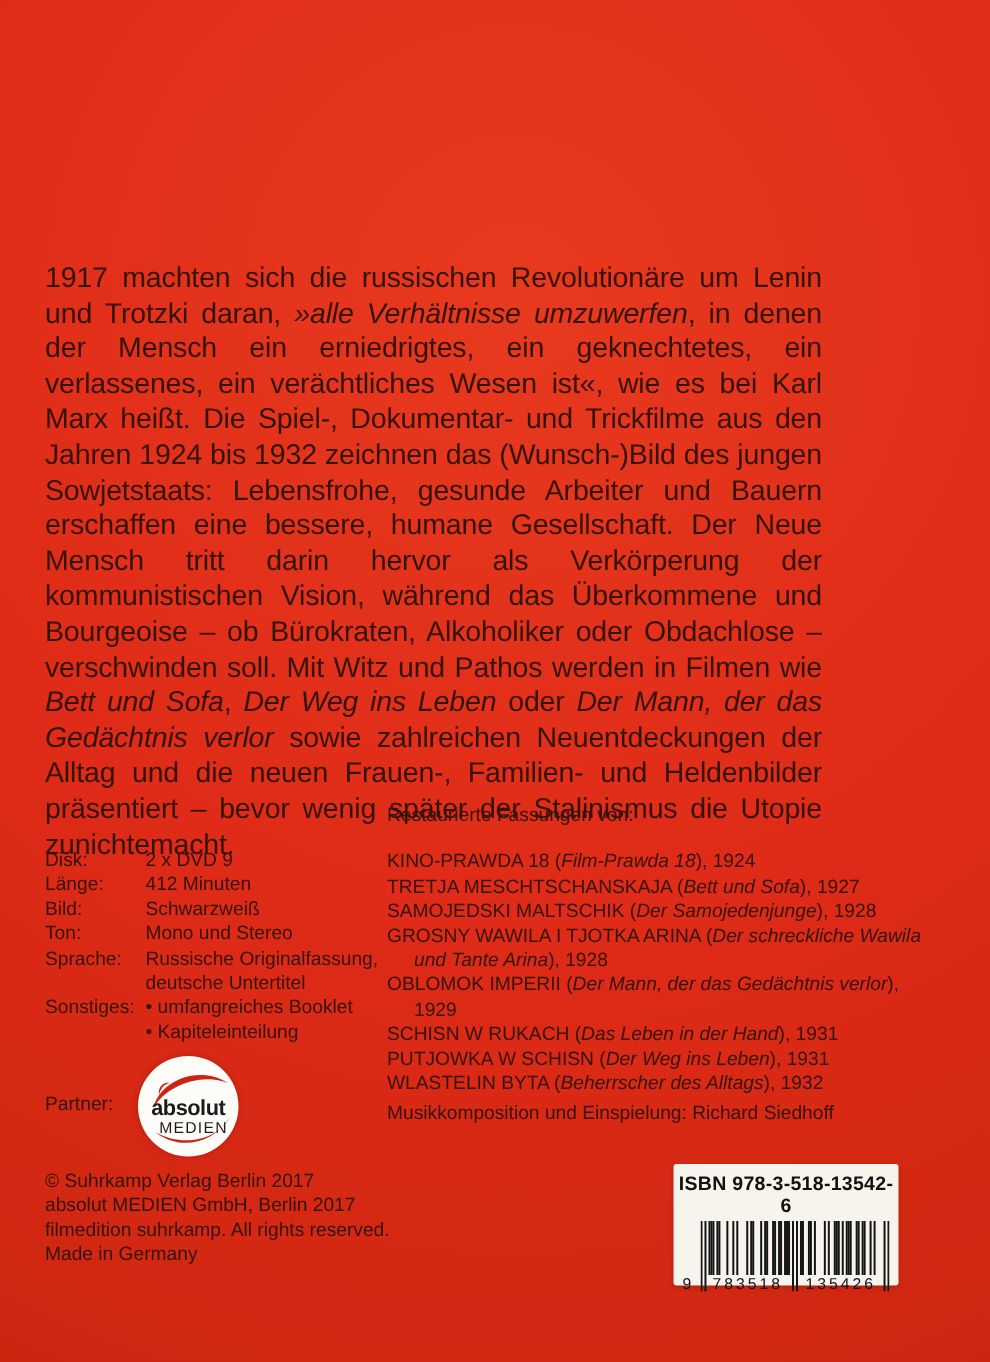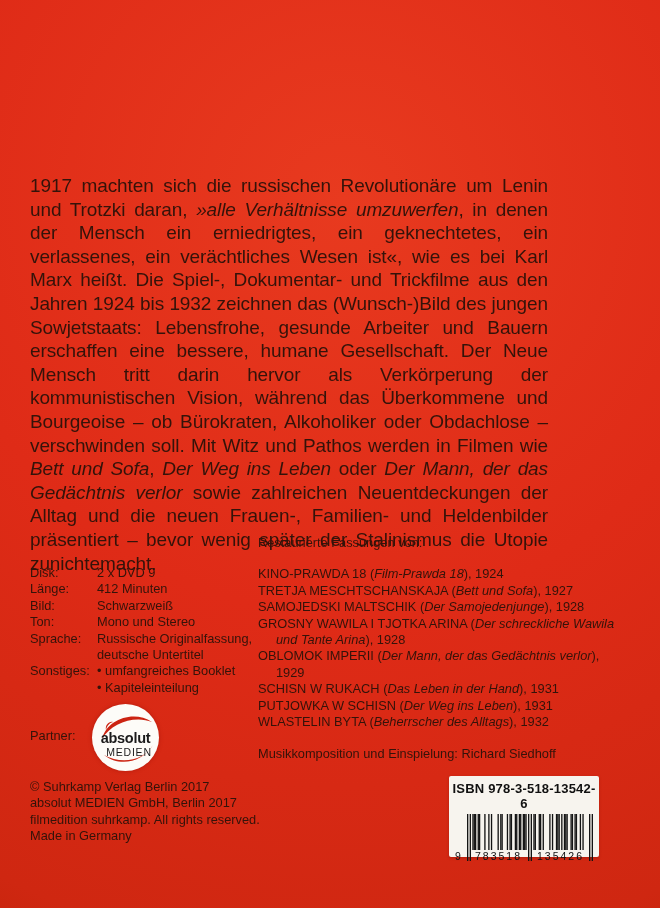--- a/index.html
+++ b/index.html
@@ -29,21 +29,21 @@
   }
   em{font-style:italic;}
   .small{font-size:12.8px;line-height:16.4px;}
   .specs{position:absolute;left:30px;top:565px;width:230px;}
   .spec-row{display:flex;}
   .spec-label{width:67px;flex:0 0 67px;}
   .spec-value{flex:1;}
   .films{position:absolute;left:258px;top:535px;width:360px;}
   .films-heading{margin-bottom:15px;}
   .film-item{padding-left:18px;text-indent:-18px;}
-  .music{margin-top:16px;}
+  .music{margin-top:4px;}
   .partner-label{position:absolute;left:30px;top:728px;}
   .logo{
     position:absolute;left:92px;top:704px;width:67px;height:67px;
     background:#fdfcf8;border-radius:50%;
     box-shadow:0 0 4px rgba(120,10,0,.35);
   }
   .logo svg{display:block;width:67px;height:67px;}
   .footer{position:absolute;left:30px;top:779px;width:420px;}
   .barcode-panel{
     position:absolute;left:449px;top:776px;width:150px;height:81px;

